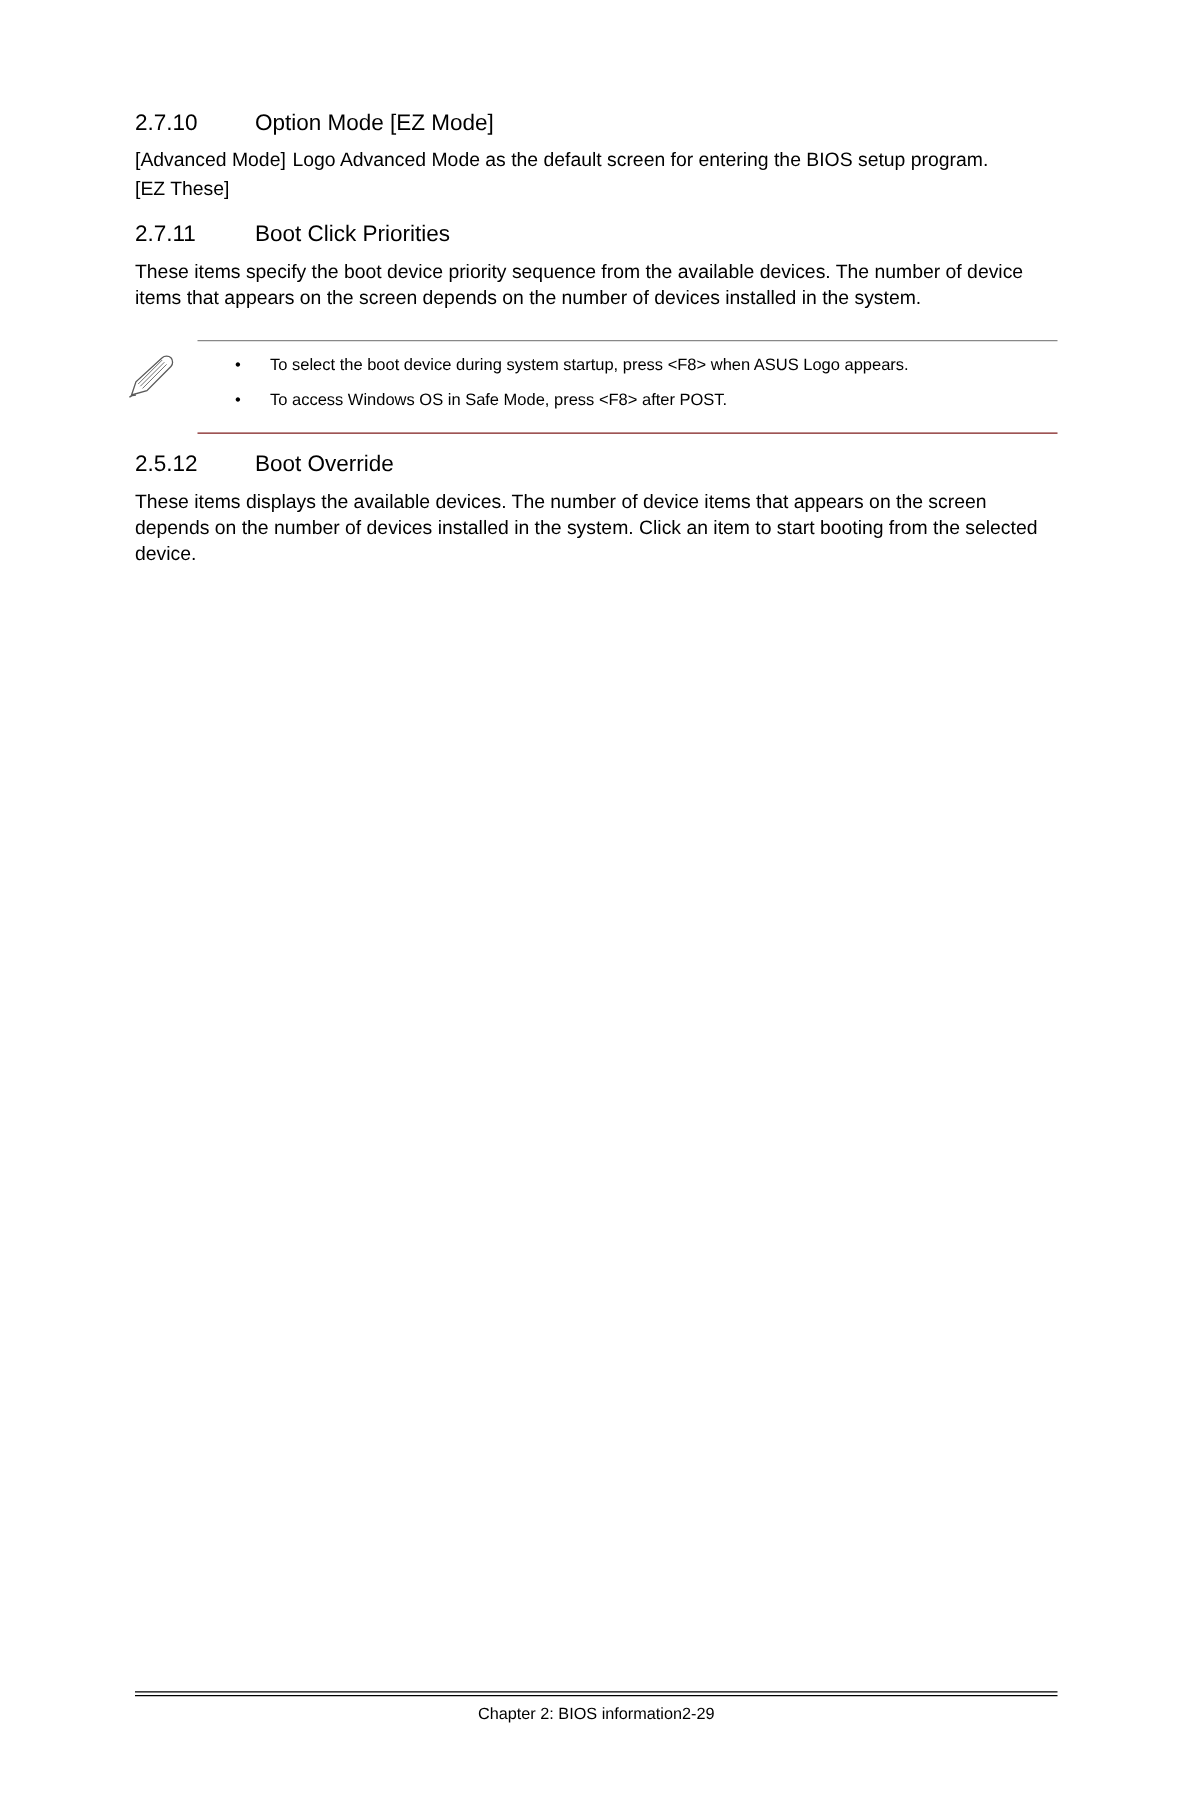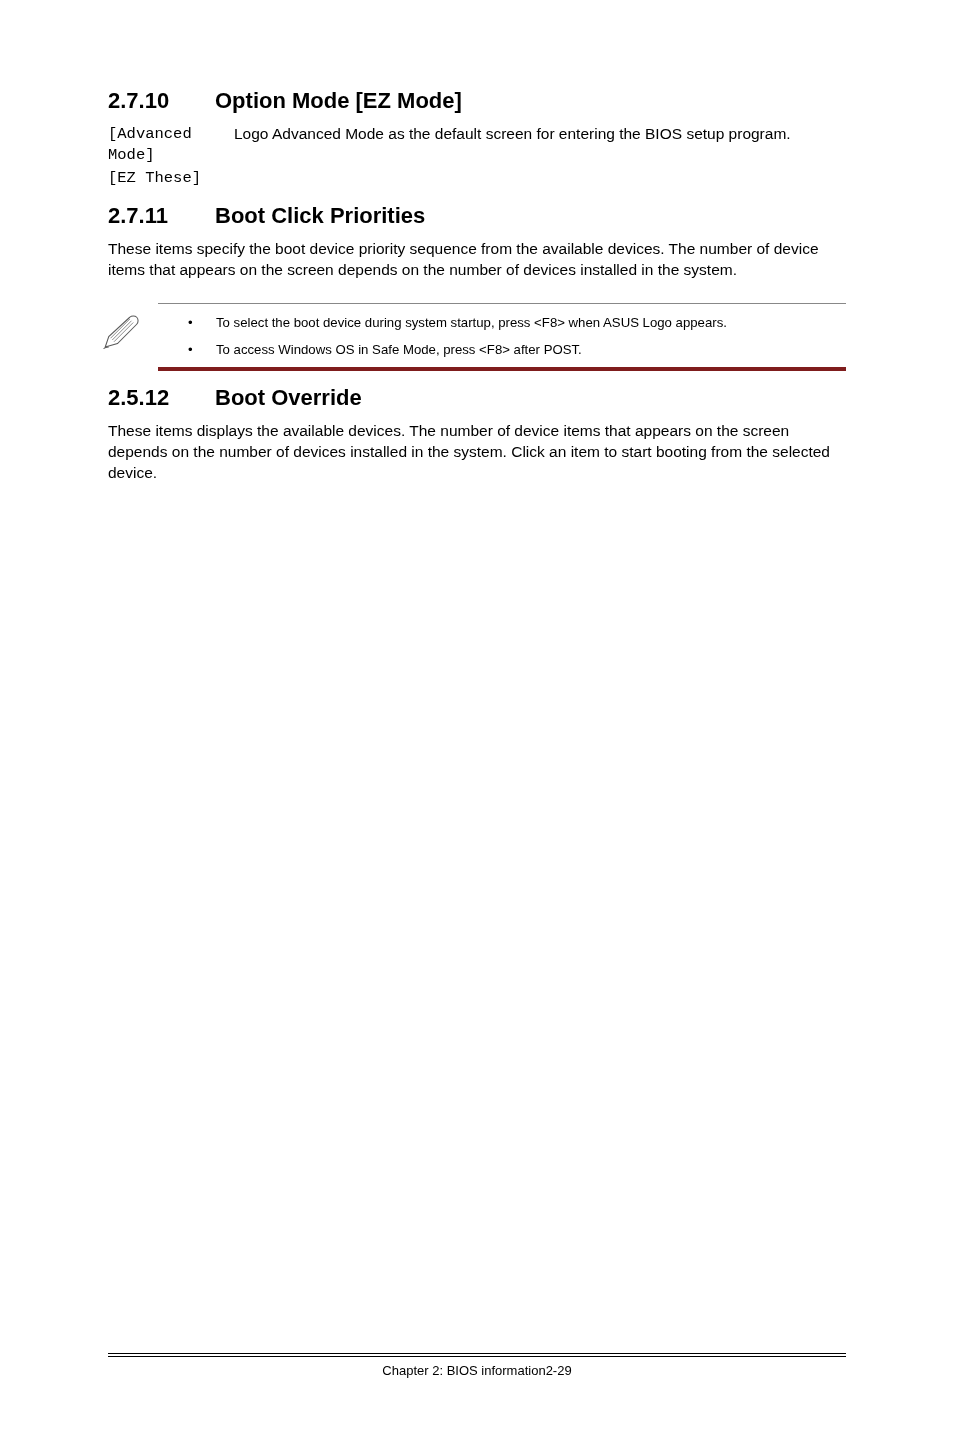--- a/index.html
+++ b/index.html
@@ -9,57 +9,55 @@
     }
     body {
       font-family: Arial, Helvetica, sans-serif;
       width: 954px;
       height: 1438px;
       background: #fff;
       position: relative;
       padding: 88px 108px 0 108px;
     }
     .section-heading {
-      font-size: 22px;
-      font-weight: bold;
+      font-size: 18px;
+      font-weight: normal;
       margin-bottom: 10px;
       display: flex;
-      gap: 11px;
     }
     .section-number {
       display: inline-block;
       width: 96px;
     }
     .def-row {
       display: flex;
       font-size: 15.5px;
       line-height: 1.35;
       margin-top: 2px;
     }
     .def-term {
       flex: 0 0 126px;
-      font-family: Liberation Mono, monospace;
     }
     .def-desc {
       flex: 1;
     }
     .body-text {
       font-size: 15.5px;
       line-height: 1.35;
       margin-top: 4px;
     }
     .sec-gap {
       margin-top: 14px;
     }
     .note-block {
       margin-top: 22px;
       margin-left: 50px;
       border-top: 1px solid #888;
-      border-bottom: 4px solid #7f1d1d;
-      padding: 10px 0 8px 0;
+      border-bottom: 1px solid #7f1d1d;
+      padding: 10px 0 18px 0;
       position: relative;
     }
     .note-icon {
       position: absolute;
       left: -58px;
       top: 8px;
       width: 42px;
       height: 42px;
     }
     .note-list {

